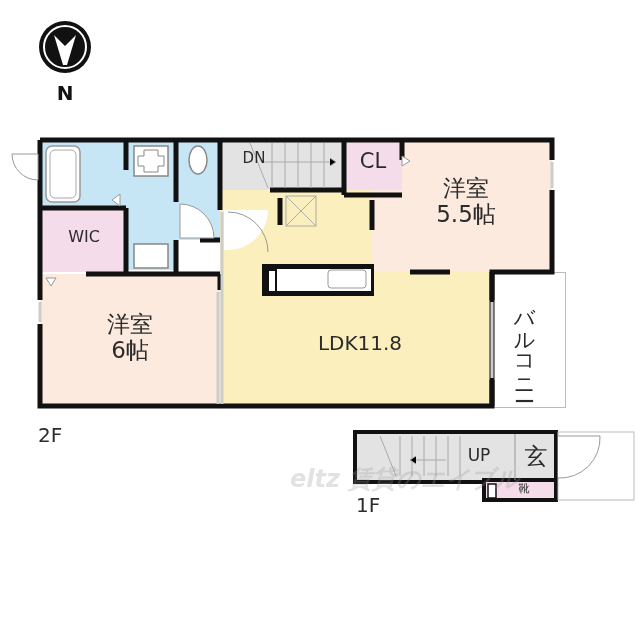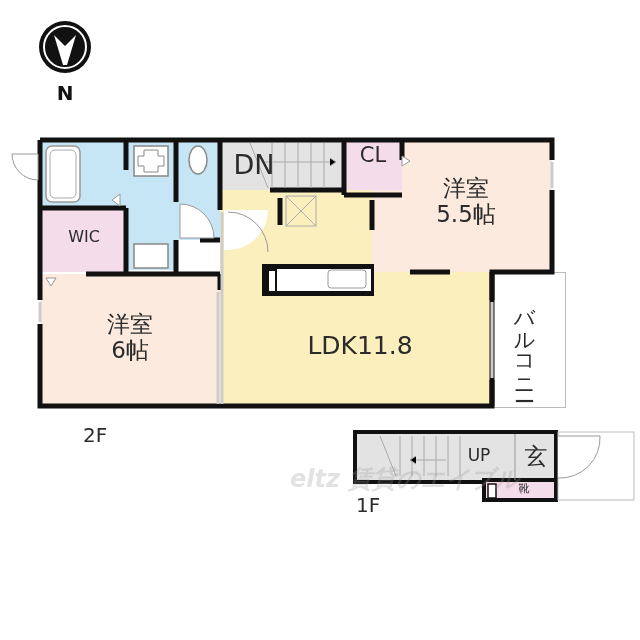--- a/index.html
+++ b/index.html
@@ -134,28 +134,28 @@
     <line x1="460" y1="436" x2="460" y2="476"></line>
     <line x1="380" y1="436" x2="396" y2="476"></line>
     <line x1="410" y1="460" x2="446" y2="460"></line>
     <polyline points="416,456 410,460 416,464"></polyline>
   </g>
   <rect x="558" y="432" width="76" height="68" fill="#fff" stroke="#bbb" stroke-width="1"></rect>
   <path d="M558,436 L600,436 A40,40 0 0 1 558,478" fill="#fff" stroke="#999" stroke-width="1"></path>
 </svg>
 
 <div class="label" style="left:48px;top:228px;width:72px;font-size:16px;">WIC</div>
-<div class="label" style="left:222px;top:150px;width:64px;font-size:27px;">DN</div>
-<div class="label" style="left:346px;top:144px;width:54px;font-size:21px;">CL</div>
+<div class="label" style="left:222px;top:150px;width:64px;font-size:15px;">DN</div>
+<div class="label" style="left:346px;top:150px;width:54px;font-size:21px;">CL</div>
 <div class="label" style="left:410px;top:176px;width:112px;font-size:23px;">洋室
 5.5帖</div>
 <div class="label" style="left:74px;top:312px;width:112px;font-size:23px;">洋室
 6帖</div>
-<div class="label" style="left:280px;top:332px;width:160px;font-size:25px;">LDK11.8</div>
+<div class="label" style="left:280px;top:332px;width:160px;font-size:20px;">LDK11.8</div>
 <div class="label vert" style="left:512px;top:284px;height:116px;font-size:21px;">バルコニー</div>
-<div class="label" style="left:38px;top:424px;font-size:20px;margin-left:45px;">2F</div>
+<div class="label" style="left:38px;top:424px;font-size:20px;">2F</div>
 
 <div class="label" style="left:452px;top:446px;width:54px;font-size:17px;">UP</div>
 <div class="label" style="left:518px;top:444px;width:36px;font-size:23px;">玄</div>
 <div class="label" style="left:504px;top:483px;width:40px;font-size:11px;">靴</div>
 <div class="label" style="left:356px;top:494px;font-size:20px;">1F</div>
 
 <div class="label" style="left:290px;top:466px;font-size:24px;font-style:italic;font-weight:bold;color:rgba(150,150,150,0.28);text-align:center;">eltz 賃貸のエイブル</div>
 
 </body></html>

